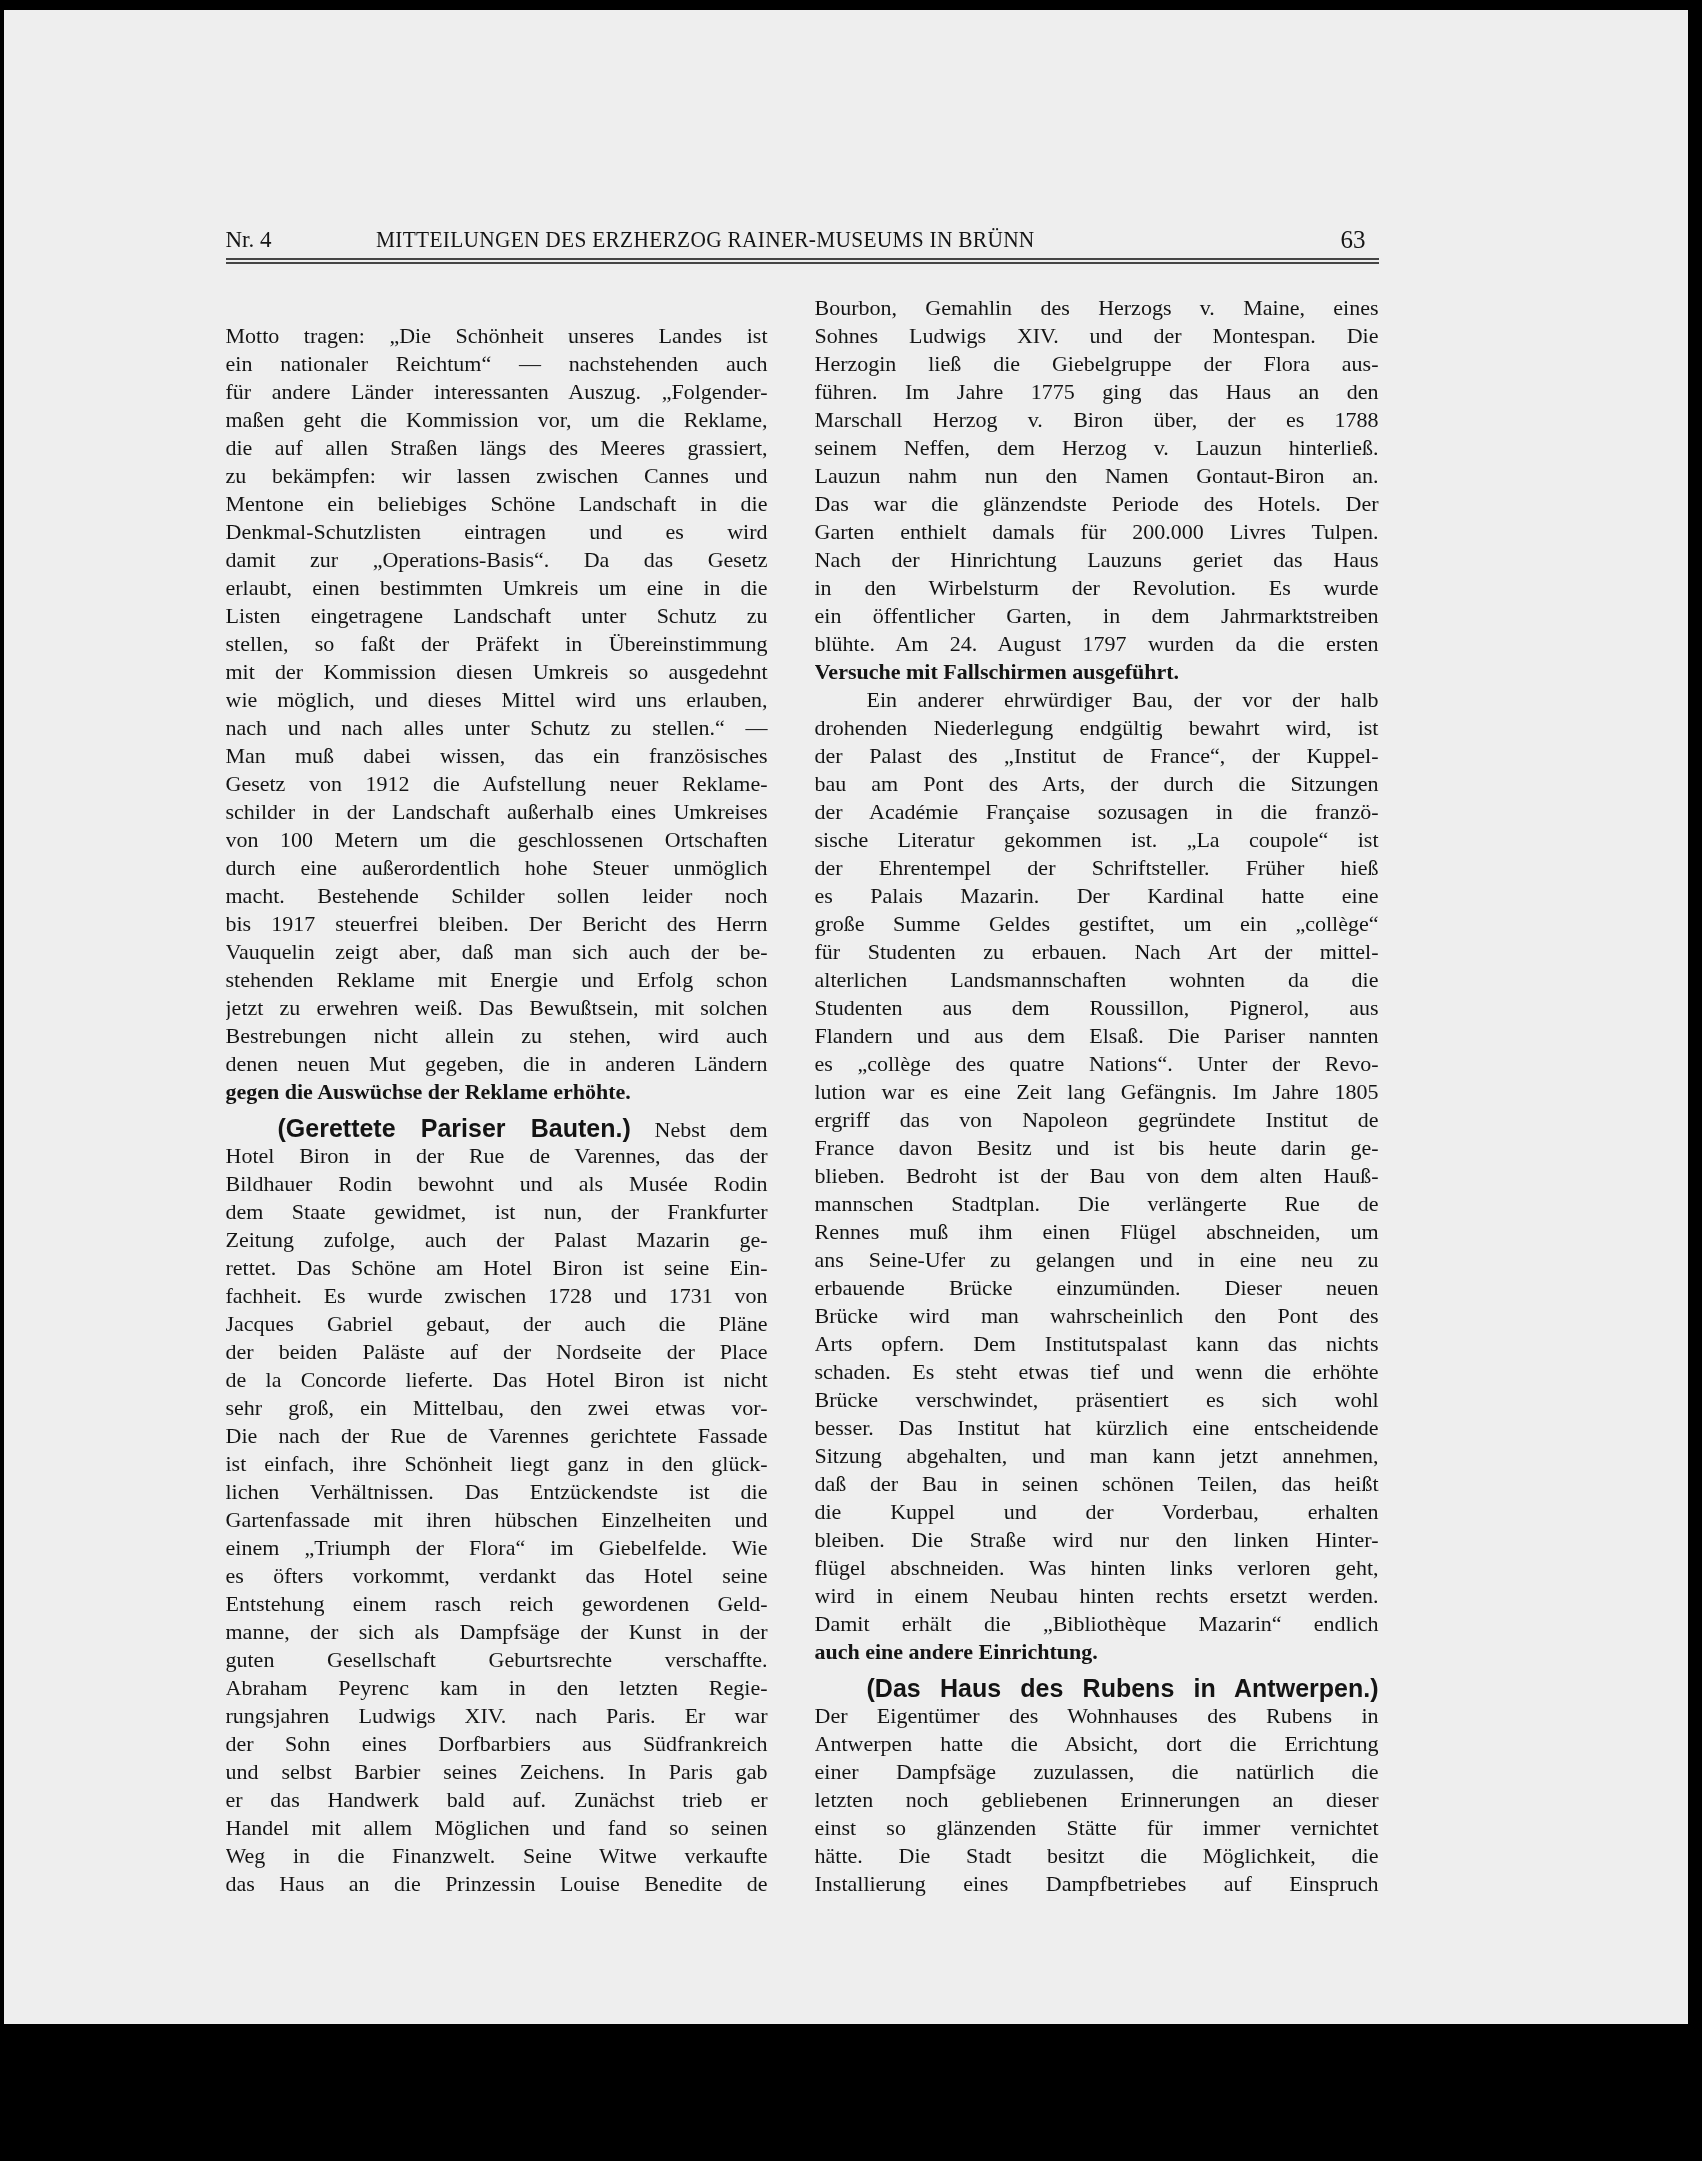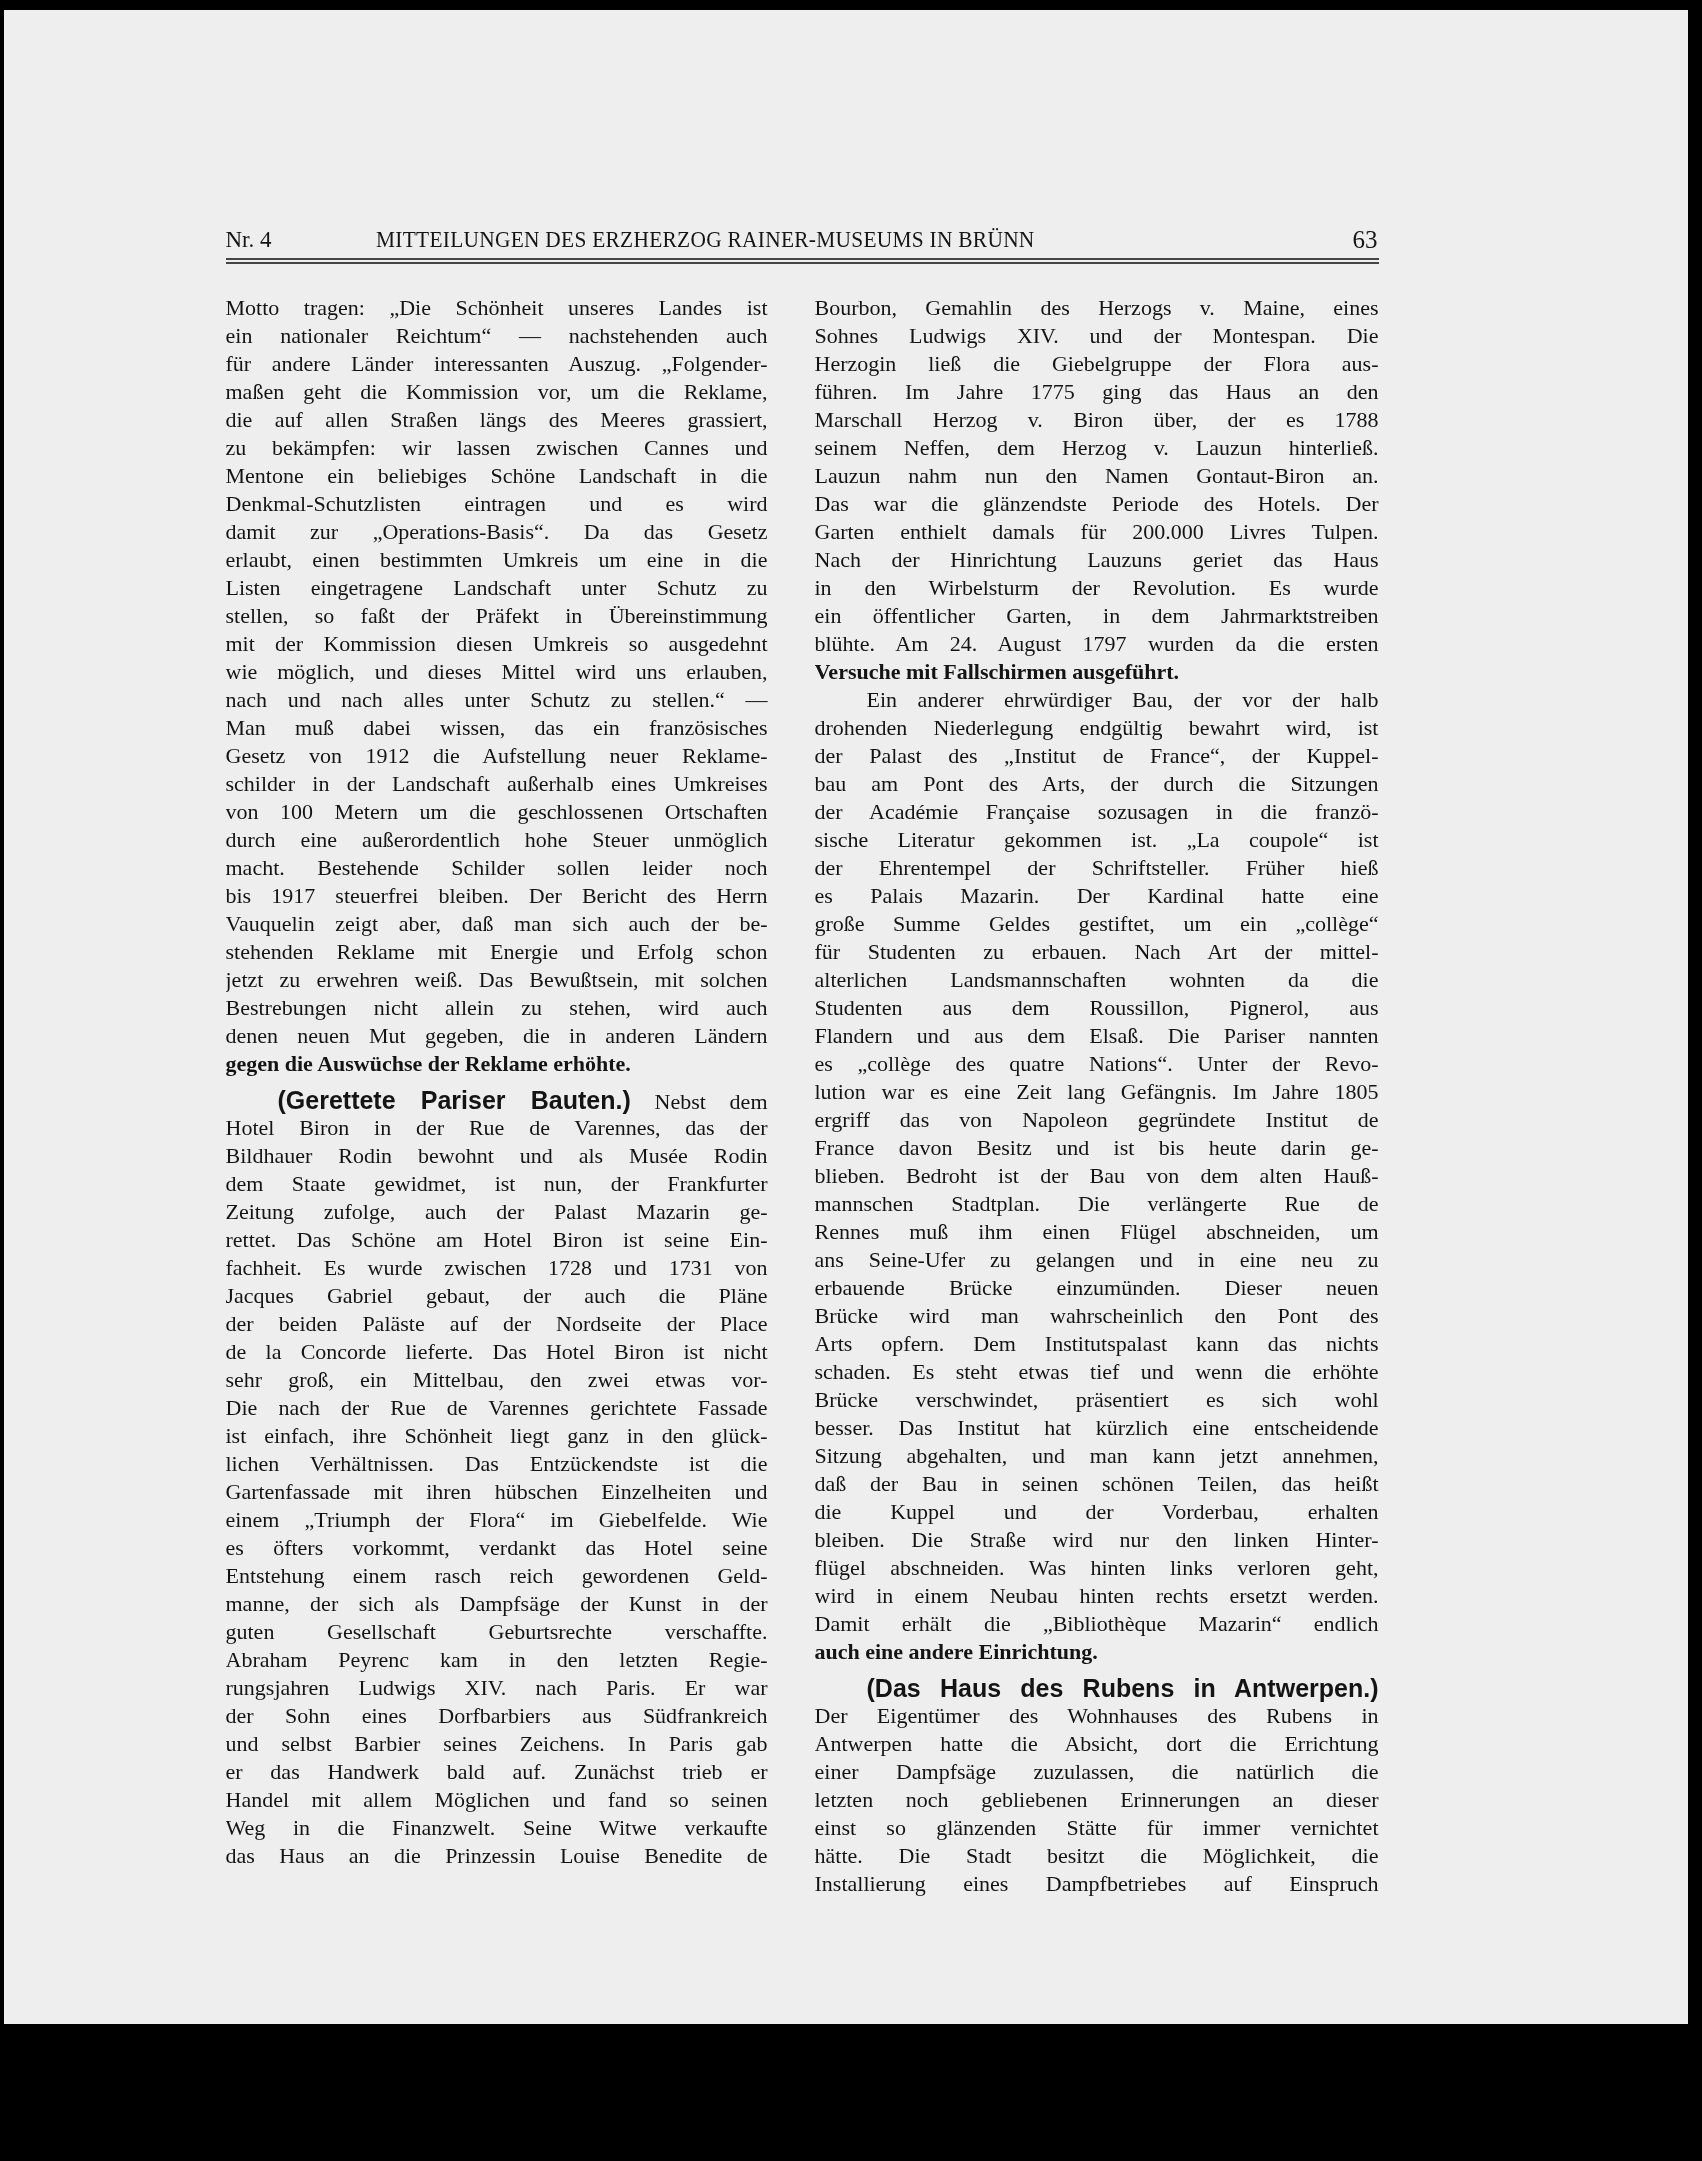--- a/index.html
+++ b/index.html
@@ -18,37 +18,37 @@
     .header {
       position: absolute;
       left: 222px; top: 214px;
       width: 1152px; height: 35px;
       font-family: "Liberation Serif", "DejaVu Serif", serif;
       color: #151515;
     }
     .header span { position: absolute; top: 0; font-size: 23px; line-height: 32px; }
     .hdr-nr { left: 0; }
     .hdr-title { left: 150px; letter-spacing: 0.3px; font-size: 23px; transform: scaleX(0.93); transform-origin: left; white-space: nowrap; }
-    .hdr-page { right: 0; font-size: 25px !important; text-align: right; }
+    .hdr-page { right: 12px; font-size: 25px !important; text-align: right; }
     .rule {
       position: absolute; left: 222px; width: 1153px;
       height: 1.7px; background: #444;
     }
     .rule.r1 { top: 248px; }
     .rule.r2 { top: 252px; }
 
     .col {
       position: absolute;
       top: 284px;
       font-family: "Liberation Serif", "DejaVu Serif", serif;
       font-size: 22px;
       line-height: 28px;
       color: #141414;
     }
-    .col.left { left: 222px; width: 542px; }
+    .col.left { left: 222px; width: 542px; margin-top: 28px; }
     .col.right { left: 811px; width: 564px; }
     .line {
       display: block;
       white-space: nowrap;
       text-align: justify;
       text-align-last: justify;
       height: 28px;
       overflow: hidden;
     }
     .line.last { text-align-last: left; font-weight: bold; }

